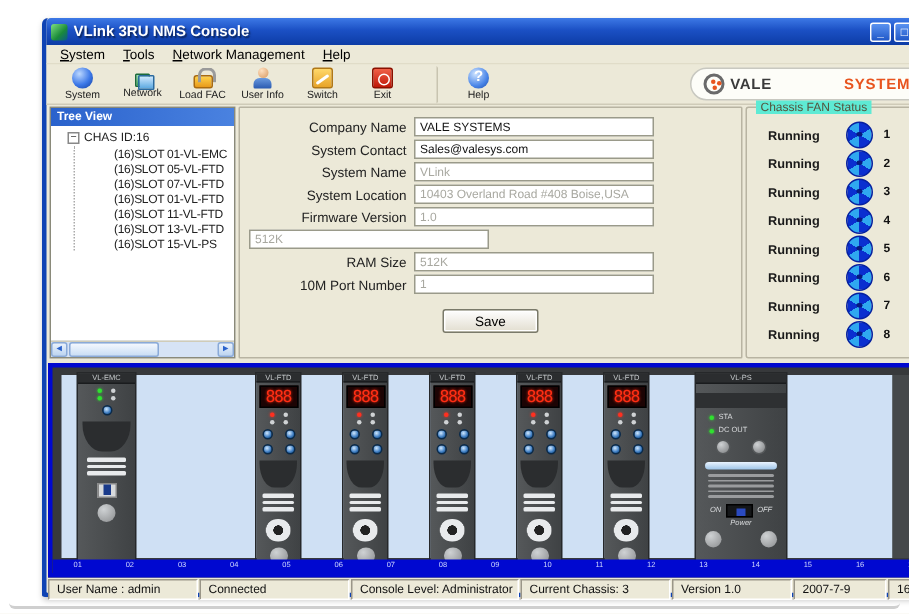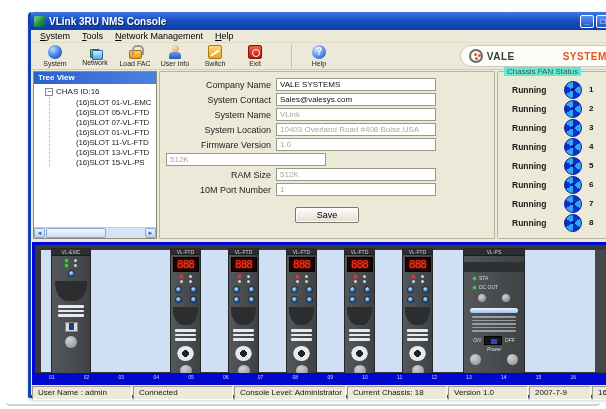--- a/index.html
+++ b/index.html
@@ -610,21 +610,21 @@
 </div>
   </div>
 
   <div class="statusbar">
   <div class="seg">User Name : admin</div>
 
   <div class="seg">Connected</div>
 
   <div class="seg">Console Level: Administrator</div>
 
-  <div class="seg">Current Chassis: 18</div>
+  <div class="seg">Current Chassis: 3</div>
 
   <div class="seg">Version 1.0</div>
 
   <div class="seg">2007-7-9</div>
 
   <div class="seg">16:54</div>
 </div>
 
 </div>
 

